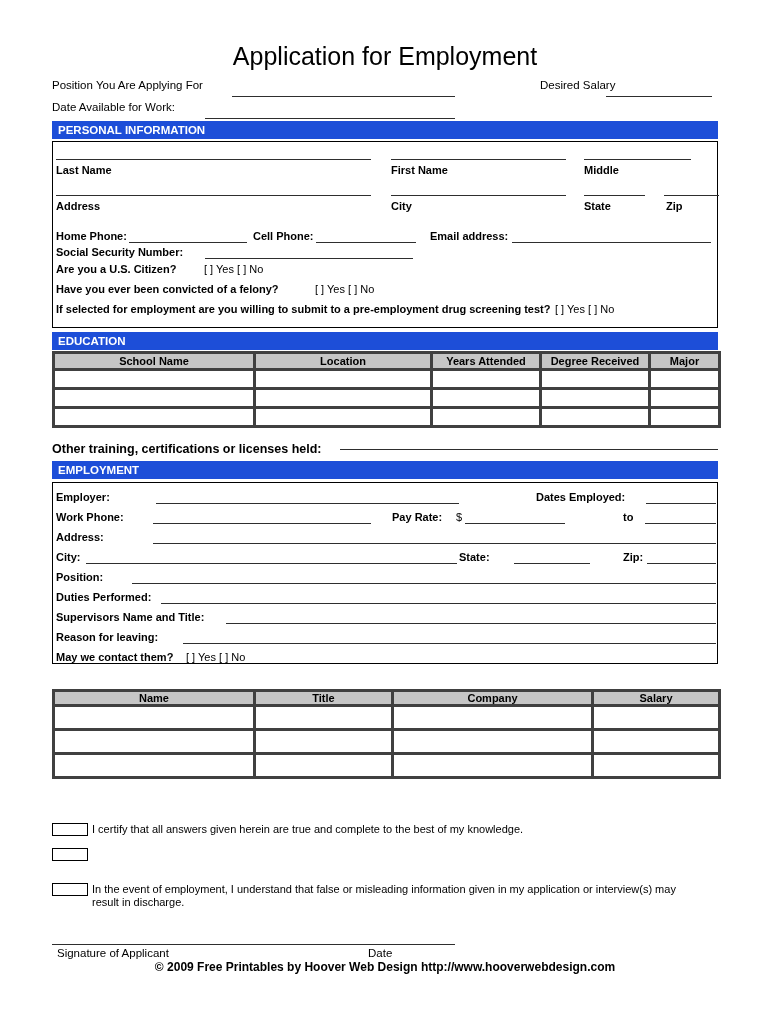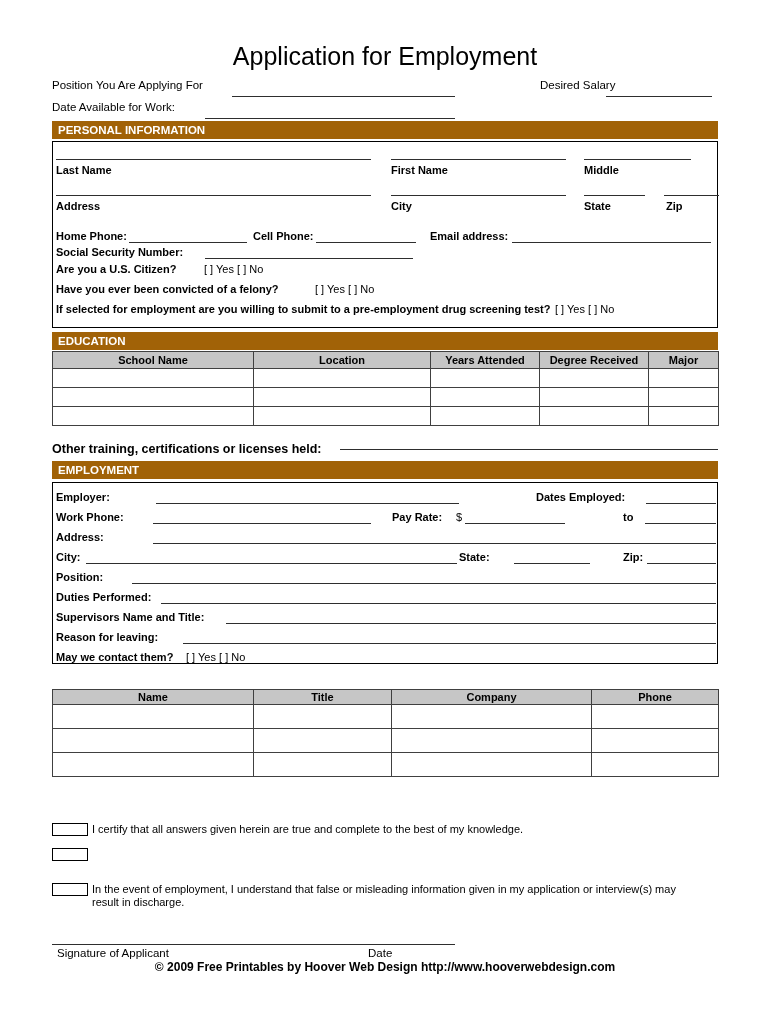--- a/index.html
+++ b/index.html
@@ -3,26 +3,26 @@
 <meta charset="utf-8">
 <style>
   html,body{margin:0;padding:0;background:#ffffff;}
   .page{position:relative;width:770px;height:1024px;background:#ffffff;overflow:hidden;
         font-family:"Liberation Sans",sans-serif;color:#000;}
   .abs{position:absolute;}
   .title{width:100%;text-align:center;font-size:25px;font-weight:400;letter-spacing:0px;}
   .lbl{font-size:11px;font-weight:bold;white-space:nowrap;}
   .txt{font-size:11px;font-weight:normal;white-space:nowrap;}
   .ul{height:13px;border-bottom:1.6px solid #2e2e2e;}
-  .bar{background:#a16207;color:#ffffff;font-size:11.5px;font-weight:bold;
+  .bar{background:#1d4ed8;color:#ffffff;font-size:11.5px;font-weight:bold;
        display:flex;align-items:center;padding-left:6px;box-sizing:border-box;}
   .fbox{border:1.3px solid #000;box-sizing:border-box;}
   table.grid{border-collapse:collapse;table-layout:fixed;width:666px;}
   table.grid th{background:#c6c6c6;font-size:11px;font-weight:bold;text-align:center;padding:0;}
-  table.grid th,table.grid td{border:1px solid #404040;}
+  table.grid th,table.grid td{border:3px solid #404040;}
   table.grid{border:1.5px solid #000;}
   .cb{width:36px;height:13px;border:1.5px solid #000;box-sizing:border-box;background:#fff;}
   .ack{font-size:11px;line-height:13px;white-space:pre-line;}
   .footer{width:100%;text-align:center;font-size:12px;font-weight:bold;}
   .sm{font-size:11.5px;font-weight:normal;white-space:nowrap;}
 </style>
 </head>
 <body>
 
 <div class="page">
@@ -163,21 +163,21 @@
         <col style="width:201px">
         <col style="width:138px">
         <col style="width:200px">
         <col style="width:127px">
       </colgroup>
     <tbody>
         <tr style="height:15px;">
       <th>Name</th>
       <th>Title</th>
       <th>Company</th>
-      <th>Phone</th>
+      <th>Salary</th>
     </tr>
     <tr style="height:24px;">
           <td></td>
           <td></td>
           <td></td>
           <td></td>
         </tr>
     <tr style="height:24px;">
           <td></td>
           <td></td>

